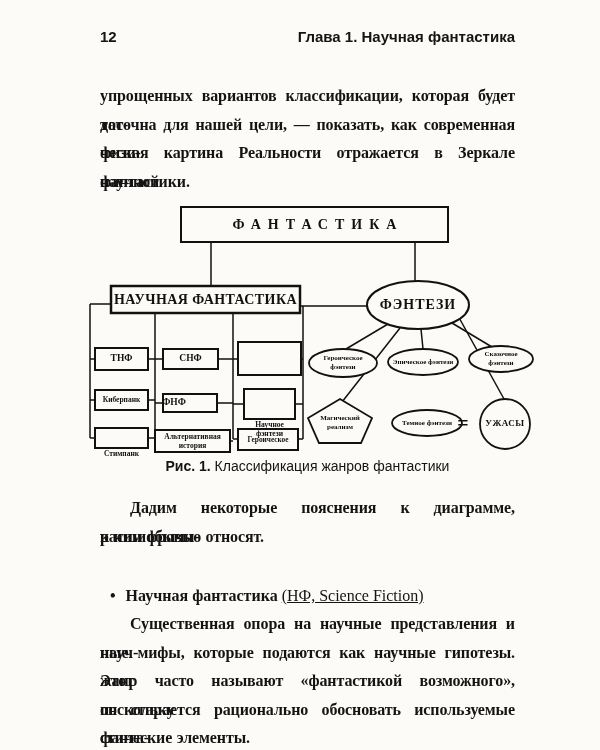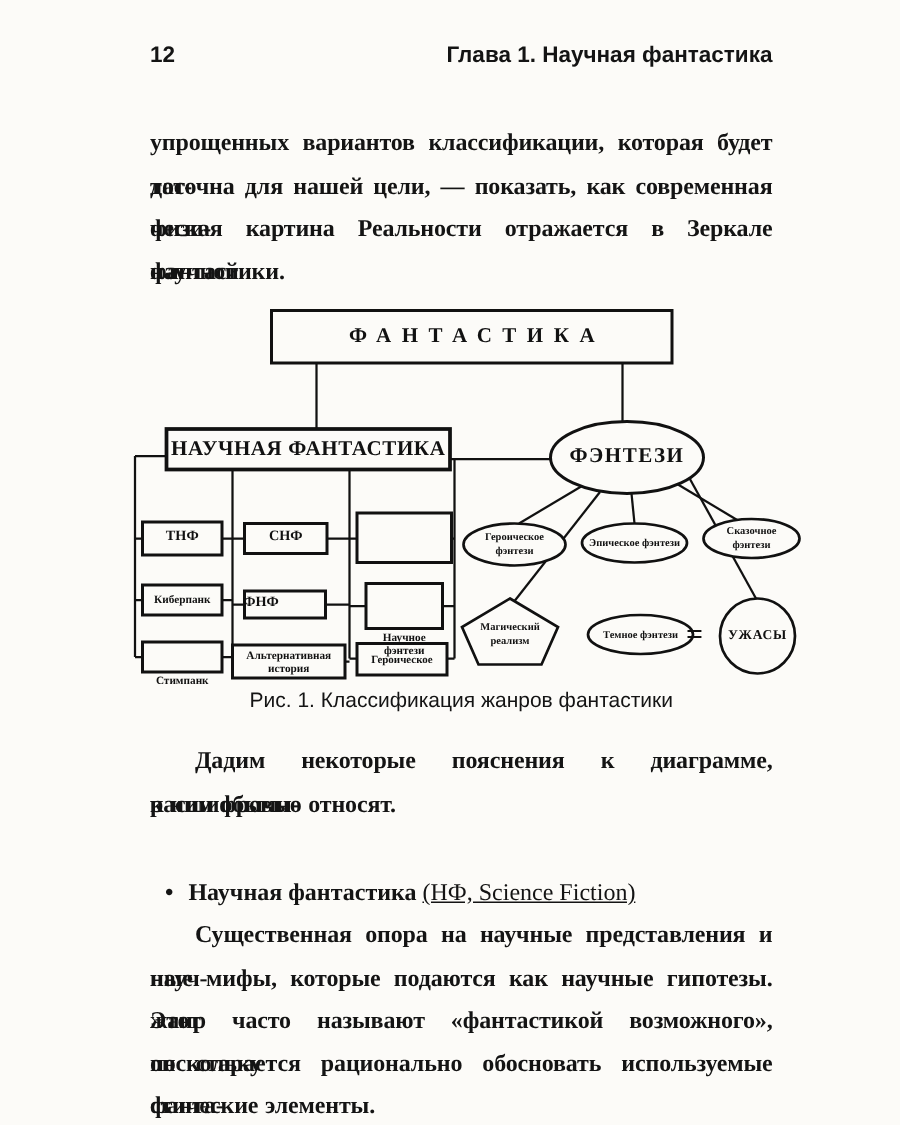--- a/index.html
+++ b/index.html
@@ -53,21 +53,21 @@
   .lab-epic{left:305px;top:147px;width:66px;height:26px;font-size:7px;}
   .lab-fairy{left:386px;top:144px;width:60px;height:26px;font-size:7px;}
   .lab-magic{left:228px;top:207px;width:54px;height:28px;font-size:7px;}
   .lab-dark{left:309px;top:208px;width:66px;height:26px;font-size:7px;}
   .lab-horror{left:396px;top:212px;width:48px;height:20px;font-size:9px;letter-spacing:0.5px;}
   .lab-eq{left:366px;top:206px;width:24px;height:30px;font-size:20px;}
 
   
   .caption{position:absolute;top:458px;left:100px;width:415px;text-align:center;
            font-family:"Liberation Sans",sans-serif;font-size:14px;}
-  .caption .cap-label{font-weight:normal;text-align:right;}
+  .caption .cap-label{font-weight:bold;text-align:right;}
 </style>
 </head>
 <body>
 
 <div class="page">
 
   <div class="runhead">
     <span class="pageno">12</span>
     <span class="runtitle">Глава 1. Научная фантастика</span>
   </div>

